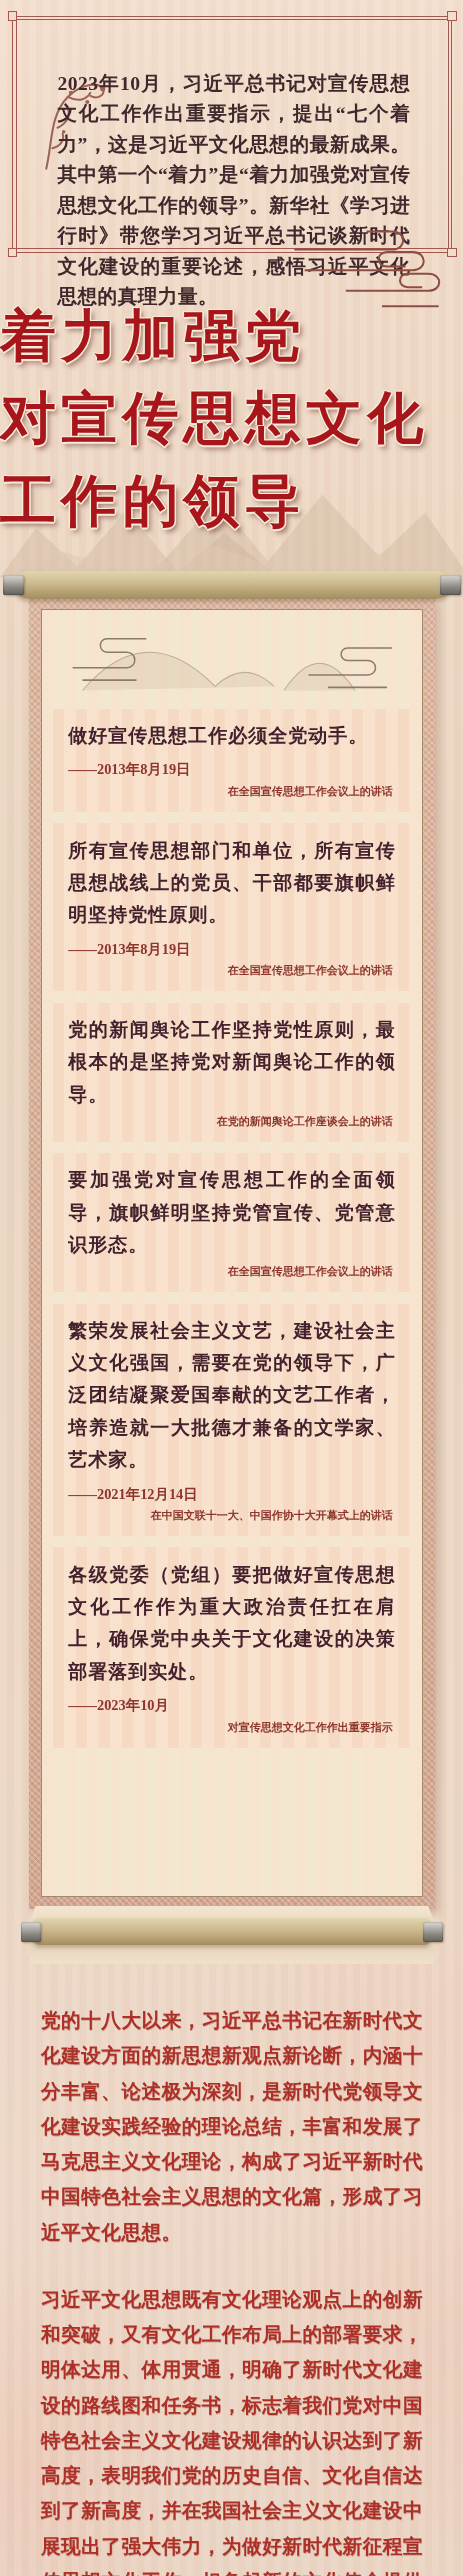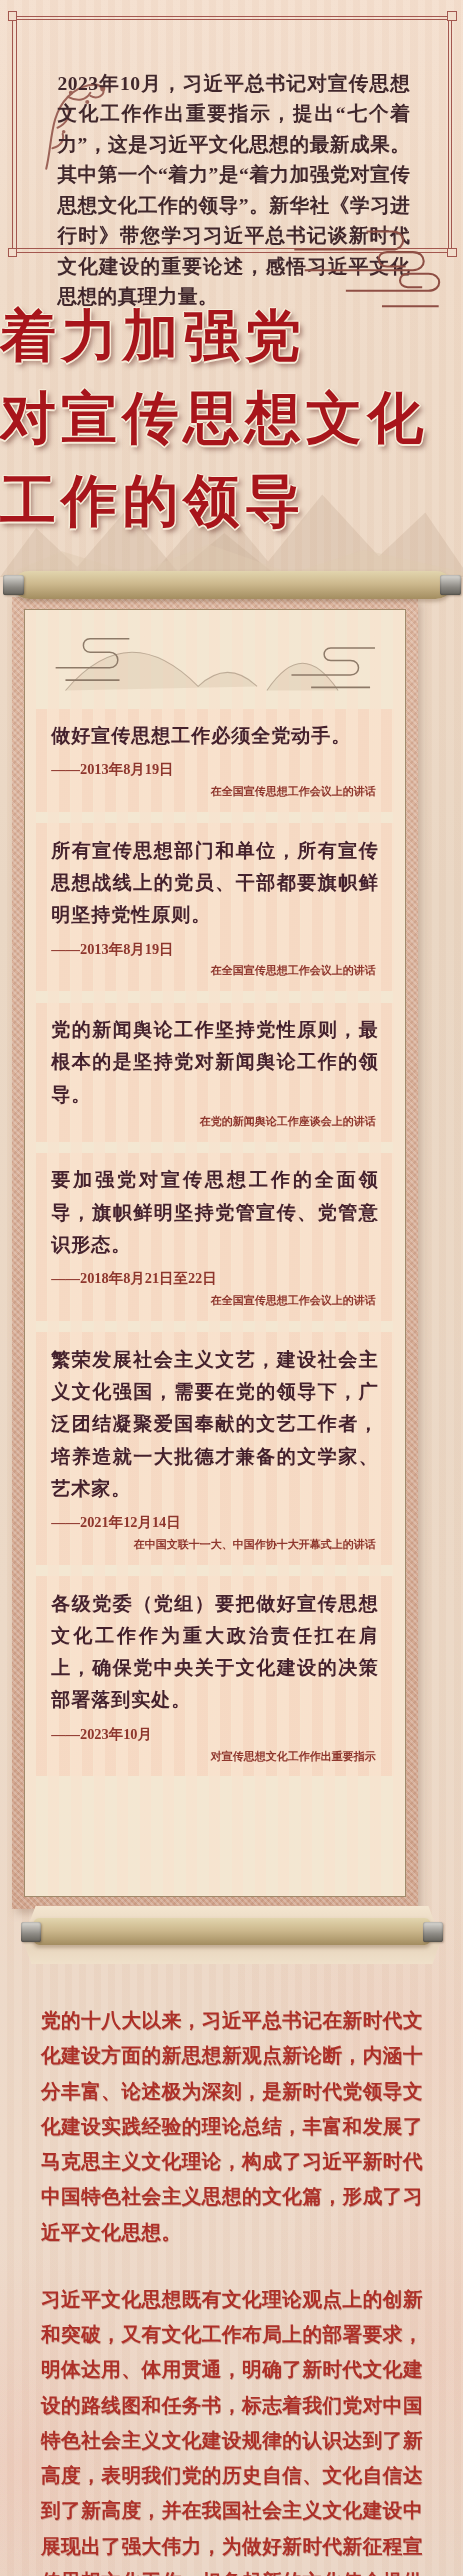--- a/index.html
+++ b/index.html
@@ -47,21 +47,21 @@
   .rod-cap{position:absolute;top:4.1px;width:20.6px;height:19.6px;border-radius:2.6px;
     background:linear-gradient(180deg,#dcdad5 0%,#8d8a84 60%,#636059 100%);
     box-shadow:inset 0 0 2.1px rgba(0,0,0,.45), 1px 1px 2.1px rgba(90,70,55,.4);}
   .rod-cap.left{left:-12.4px}.rod-cap.right{right:-12.4px}
 
   .bottom-flare{position:absolute;top:1906px;left:23px;width:418px;height:58px;z-index:3;
     background:linear-gradient(180deg,#f3e5d0 0%,#e5d2b9 55%,#efe0ca 100%);
     clip-path:polygon(3% 0,97% 0,100% 58%,98% 100%,2% 100%,0 58%);
     box-shadow:0 3.1px 5.2px rgba(120,95,70,.3);}
 
-  .scroll-body{position:absolute;top:597px;left:12px;width:406px;height:1312px;z-index:2;
+  .scroll-body{position:absolute;top:597px;left:29px;width:406px;height:1312px;z-index:2;
     background-image:
       repeating-linear-gradient(45deg, rgba(255,255,255,.20) 0 2.1px, transparent 2.1px 4.6px),
       repeating-linear-gradient(-45deg, rgba(150,95,75,.16) 0 2.1px, transparent 2.1px 4.6px),
       linear-gradient(180deg,#ddb69f,#d2a68e);
     box-shadow:4.1px 5.2px 8.2px rgba(130,95,75,.35);}
   .scroll-paper{position:absolute;inset:12.4px;border:1px solid #a08a6b;overflow:hidden;
     background:
       repeating-linear-gradient(90deg, rgba(248,225,205,.5) 0 11.3px, rgba(243,231,210,.55) 11.3px 23px),
       #f4e7d2;}
   .paper-pad{padding:7.2px 10.3px 6.2px;}
@@ -163,21 +163,20 @@
     <p class="quote-source">在全国宣传思想工作会议上的讲话</p>
   </article>
 
   <article class="quote">
     <p class="quote-text">党的新闻舆论工作坚持党性原则，最根本的是坚持党对新闻舆论工作的领导。</p>
     <p class="quote-source">在党的新闻舆论工作座谈会上的讲话</p>
   </article>
 
   <article class="quote">
     <p class="quote-text">要加强党对宣传思想工作的全面领导，旗帜鲜明坚持党管宣传、党管意识形态。</p>
-    <p class="quote-date">——2018年8月21日至22日</p>
     <p class="quote-source">在全国宣传思想工作会议上的讲话</p>
   </article>
 
   <article class="quote">
     <p class="quote-text">繁荣发展社会主义文艺，建设社会主义文化强国，需要在党的领导下，广泛团结凝聚爱国奉献的文艺工作者，培养造就一大批德才兼备的文学家、艺术家。</p>
     <p class="quote-date">——2021年12月14日</p>
     <p class="quote-source">在中国文联十一大、中国作协十大开幕式上的讲话</p>
   </article>
 
   <article class="quote">

